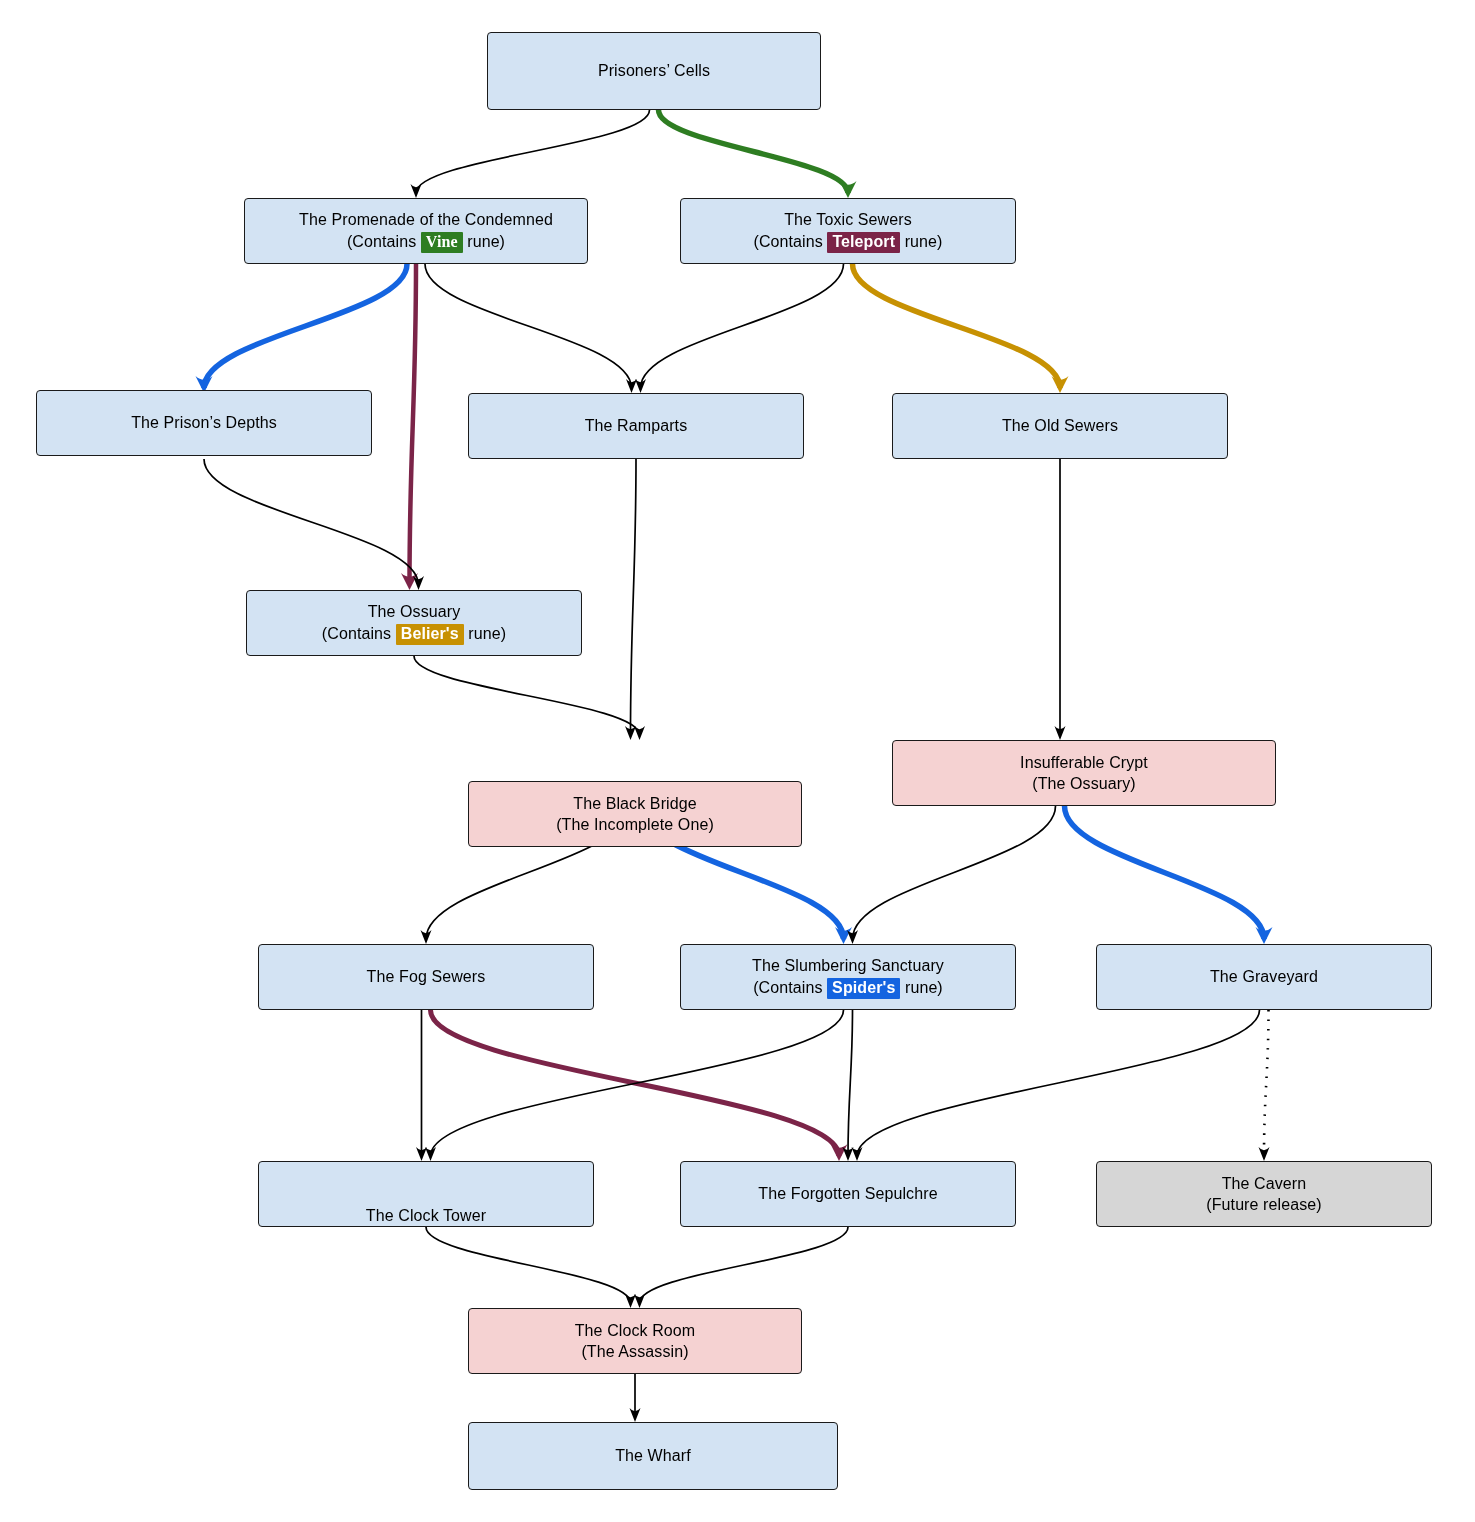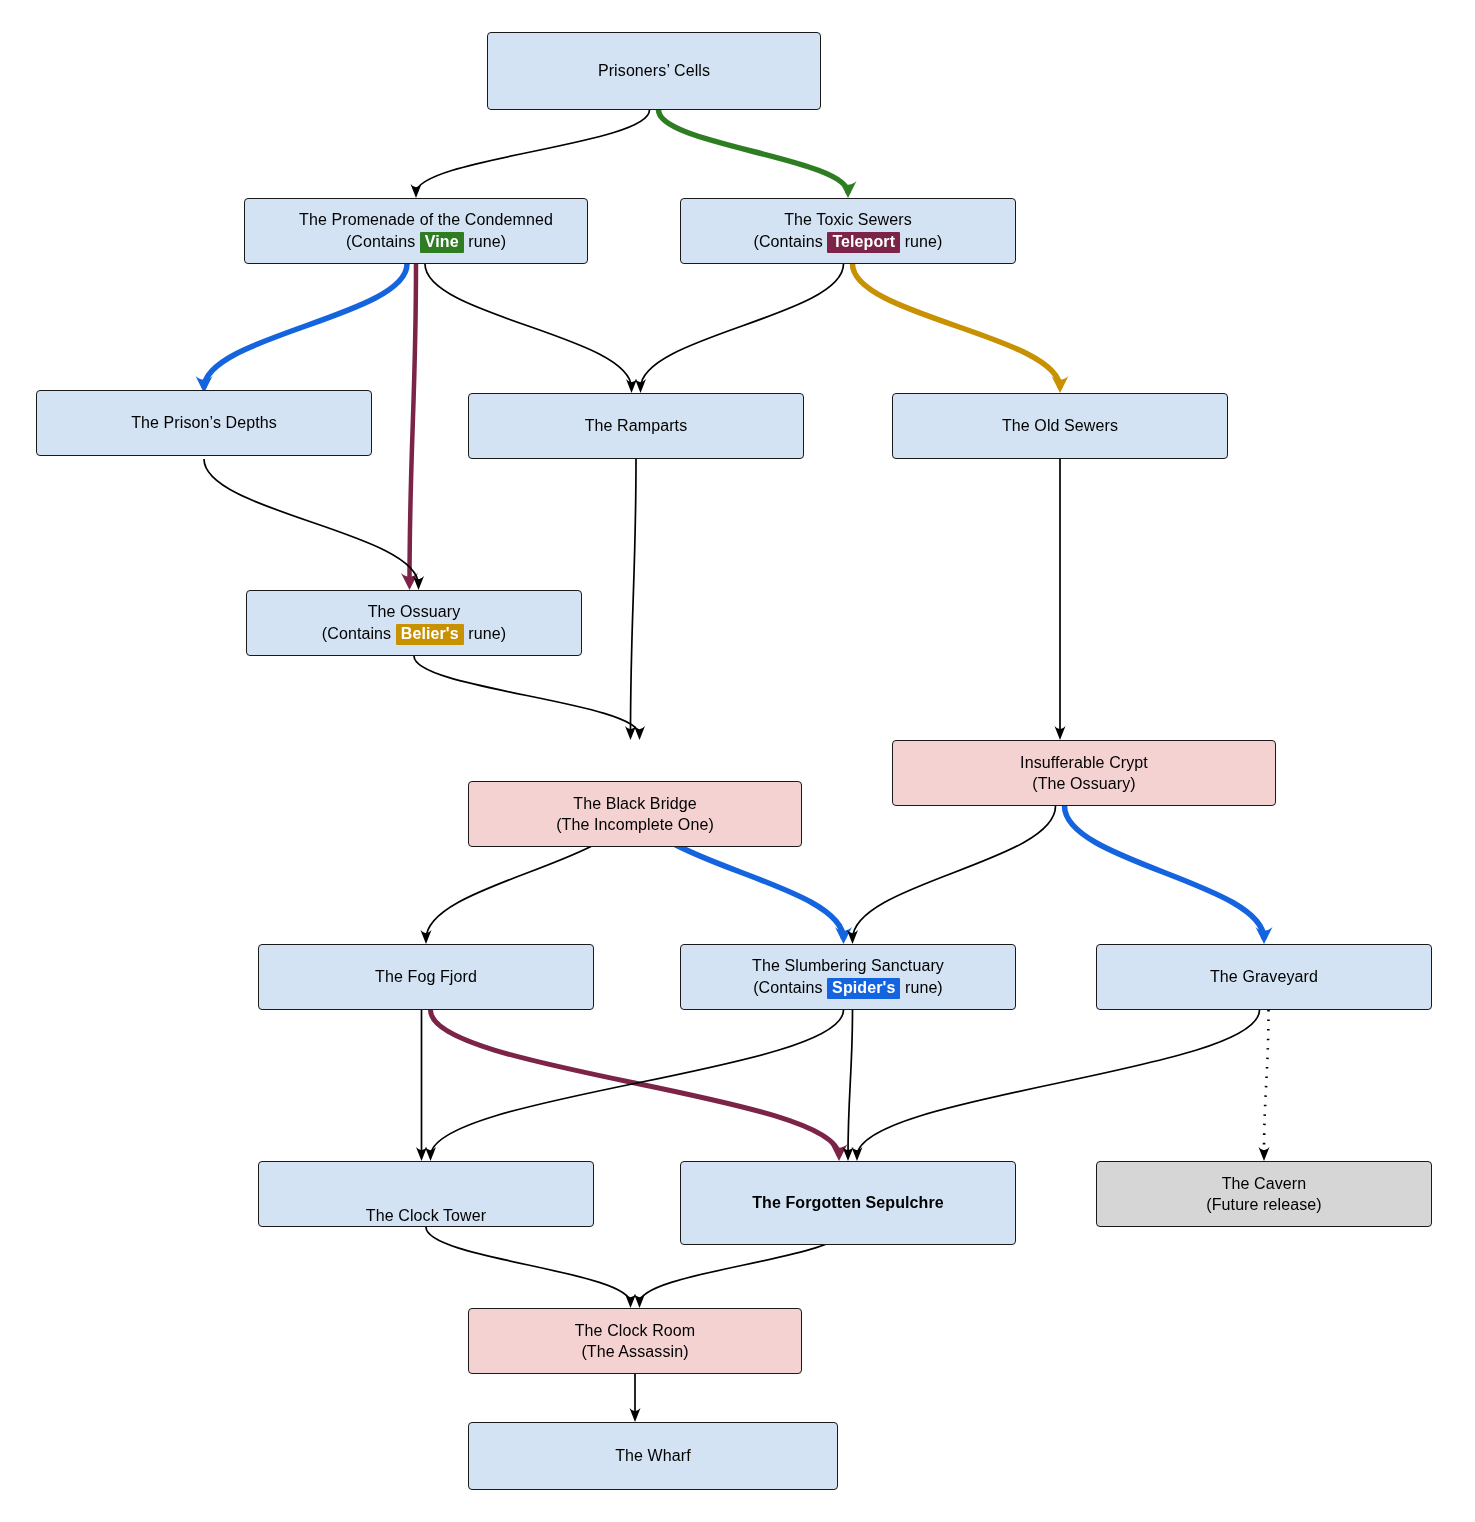--- a/index.html
+++ b/index.html
@@ -45,21 +45,21 @@
   .node.gray  { background: #d6d6d6; }
   .node-label { padding: 0 8px; }
   .rune {
     display: inline-block;
     padding: 1px 5px 2px 5px;
     color: #ffffff;
     font-weight: bold;
     line-height: 1.12;
     border-radius: 1px;
   }
-  .rune.vine     { background: #2e7d22; }
+  .rune.vine     { background: #2e7d22; font-family: Liberation Serif, serif; }
   .rune.teleport { background: #7b2448; }
   .rune.beliers  { background: #c79102; }
   .rune.spiders  { background: #1464e0; }
 </style>
 </head>
 <body>
 
 <div id="canvas">
   <svg class="edges" viewBox="0 0 1475 1522" xmlns="http://www.w3.org/2000/svg">
     <g id="edge-group">
@@ -135,32 +135,32 @@
       <div class="node blue" style="left: 246px; top: 590px; width: 336px; height: 66px;">
         <div class="node-label"><span>The Ossuary</span><br><span>(Contains <span class="rune beliers">Belier's</span> rune)</span></div>
       </div>
       <div class="node pink" style="left: 468px; top: 740px; width: 334px; height: 66px; margin-top: 41px;">
         <div class="node-label"><span>The Black Bridge</span><br><span>(The Incomplete One)</span></div>
       </div>
       <div class="node pink" style="left: 892px; top: 740px; width: 384px; height: 66px;">
         <div class="node-label"><span>Insufferable Crypt</span><br><span>(The Ossuary)</span></div>
       </div>
       <div class="node blue" style="left: 258px; top: 944px; width: 336px; height: 66px;">
-        <div class="node-label"><span>The Fog Fjord</span></div>
+        <div class="node-label"><span>The Fog Sewers</span></div>
       </div>
       <div class="node blue" style="left: 680px; top: 944px; width: 336px; height: 66px;">
         <div class="node-label"><span>The Slumbering Sanctuary</span><br><span>(Contains <span class="rune spiders">Spider's</span> rune)</span></div>
       </div>
       <div class="node blue" style="left: 1096px; top: 944px; width: 336px; height: 66px;">
         <div class="node-label"><span>The Graveyard</span></div>
       </div>
       <div class="node blue" style="left: 258px; top: 1161px; width: 336px; height: 66px; align-items: flex-end;">
         <div class="node-label"><span>The Clock Tower</span></div>
       </div>
-      <div class="node blue" style="left: 680px; top: 1161px; width: 336px; height: 84px; font-weight: bold;">
+      <div class="node blue" style="left: 680px; top: 1161px; width: 336px; height: 66px;">
         <div class="node-label"><span>The Forgotten Sepulchre</span></div>
       </div>
       <div class="node gray" style="left: 1096px; top: 1161px; width: 336px; height: 66px;">
         <div class="node-label"><span>The Cavern</span><br><span>(Future release)</span></div>
       </div>
       <div class="node pink" style="left: 468px; top: 1308px; width: 334px; height: 66px;">
         <div class="node-label"><span>The Clock Room</span><br><span>(The Assassin)</span></div>
       </div>
       <div class="node blue" style="left: 468px; top: 1422px; width: 370px; height: 68px;">
         <div class="node-label"><span>The Wharf</span></div>

